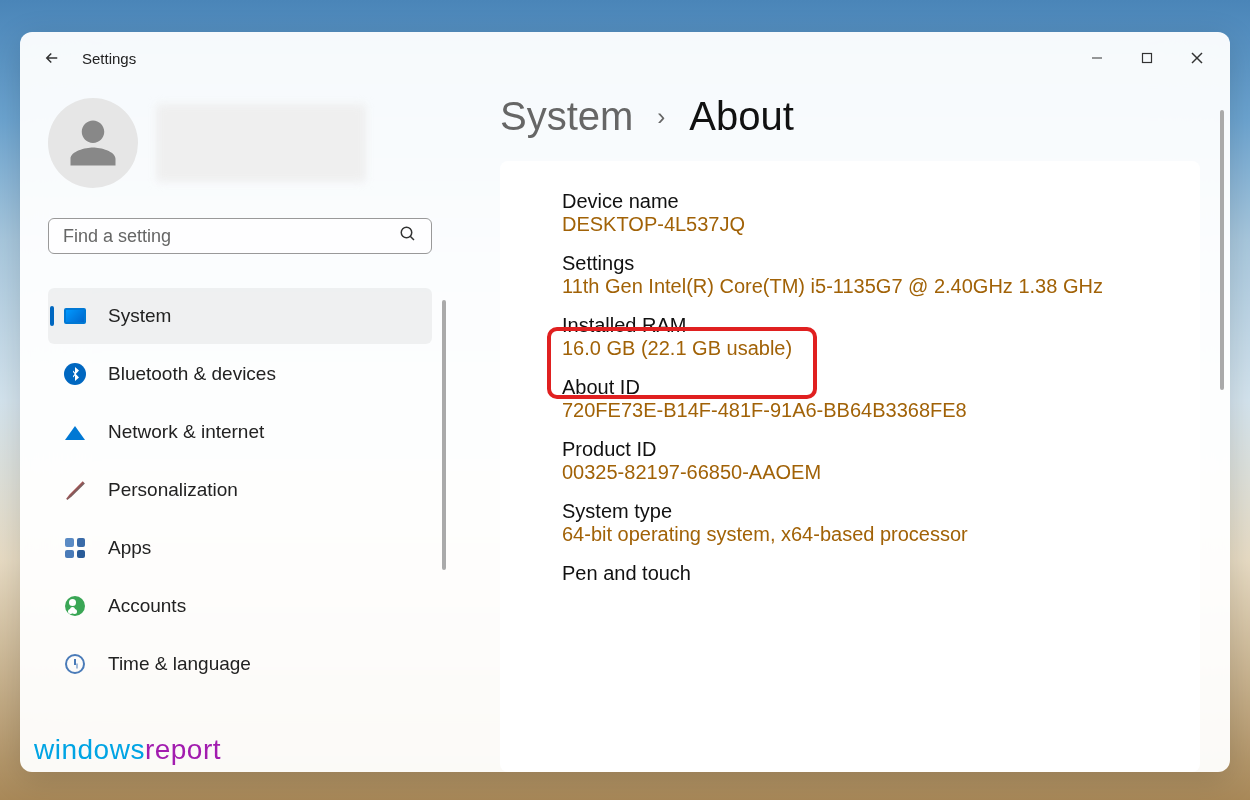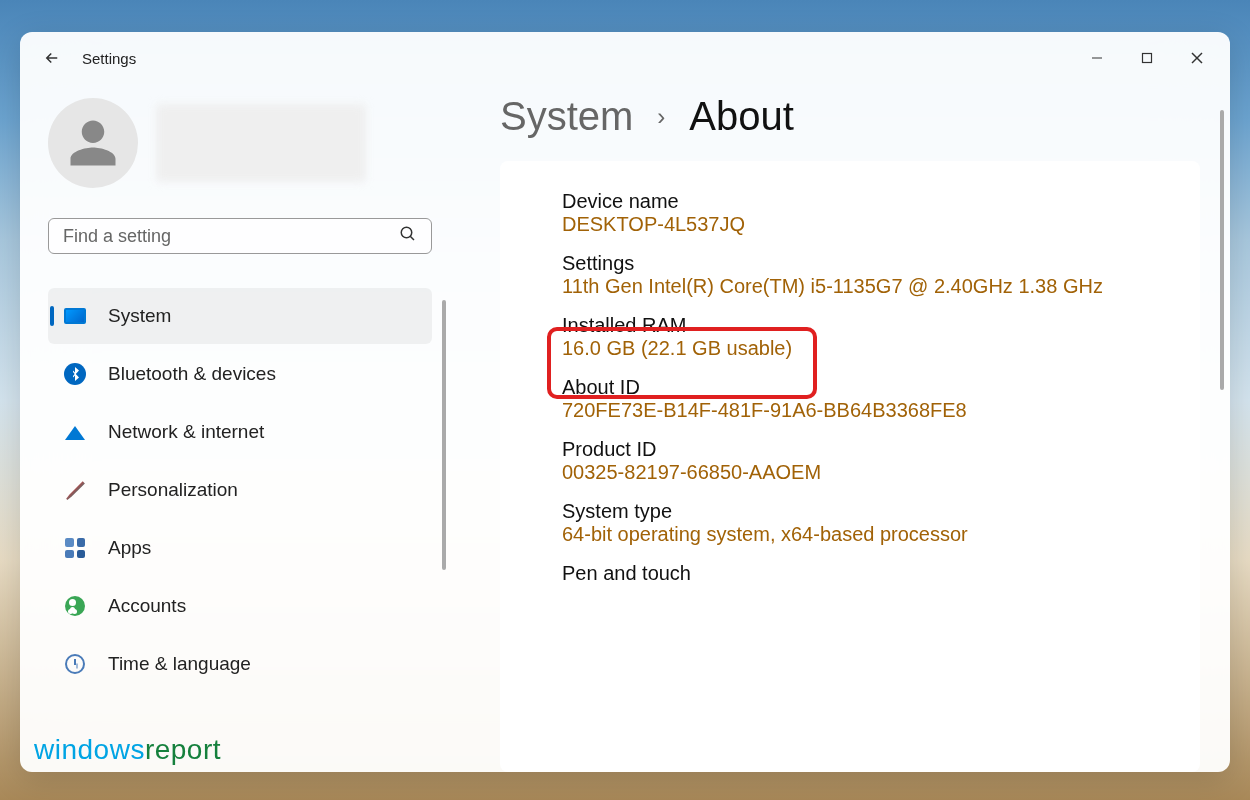--- a/index.html
+++ b/index.html
@@ -52,21 +52,21 @@
 .bc-parent { font-size: 40px; color: #666; font-weight: 400; cursor: pointer; }
 .bc-chevron { font-size: 24px; color: #666; }
 .bc-current { font-size: 40px; color: #111; font-weight: 400; }
 .card { background: #fff; border-radius: 8px; padding: 22px 38px 30px 62px; flex: 1; overflow: hidden; position: relative; }
 .spec-label { font-size: 20px; color: #111; margin-top: 16px; }
 .spec-value { font-size: 20px; color: #a16207; }
 .spec-label:first-child { margin-top: 7px; }
 .highlight { position: absolute; left: 47px; top: 166px; width: 270px; height: 72px; border: 4px solid #e02020; border-radius: 10px; pointer-events: none; }
 .main-scroll { position: absolute; right: 6px; top: 78px; width: 4px; height: 280px; background: #aaa; border-radius: 2px; }
 .watermark { position: absolute; bottom: 34px; left: 34px; font-size: 28px; font-weight: 400; letter-spacing: 0.5px; pointer-events: none; }
-.watermark .w1 { color: #00a4e4; } .watermark .w2 { color: #15803d; }
+.watermark .w1 { color: #00a4e4; } .watermark .w2 { color: #a21caf; }
 </style>
 </head>
 <body>
 
 <div class="window">
   <div class="titlebar">
     <div class="back-btn">
       <svg width="18" height="18" viewBox="0 0 24 24" fill="none" stroke="#333" stroke-width="2">
           <path d="M19 12H5M11 18l-6-6 6-6"></path>
         </svg>

